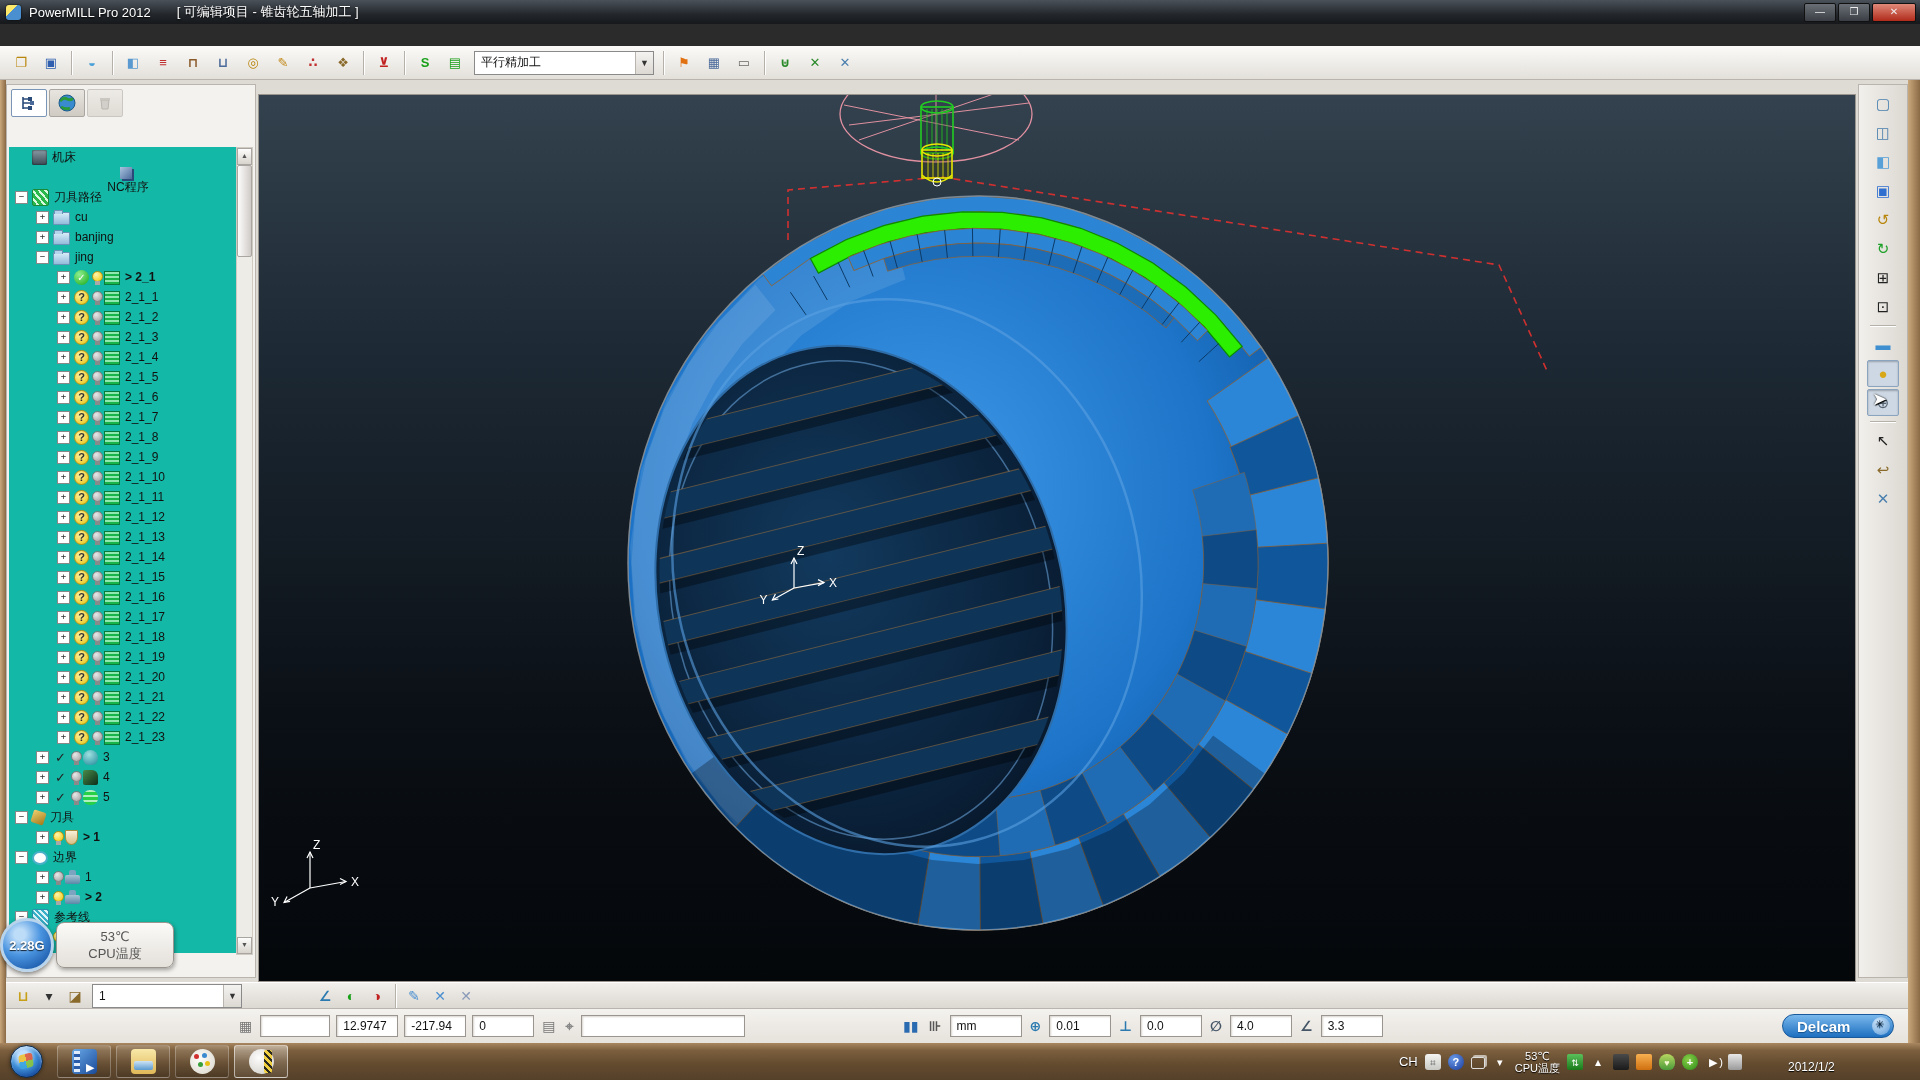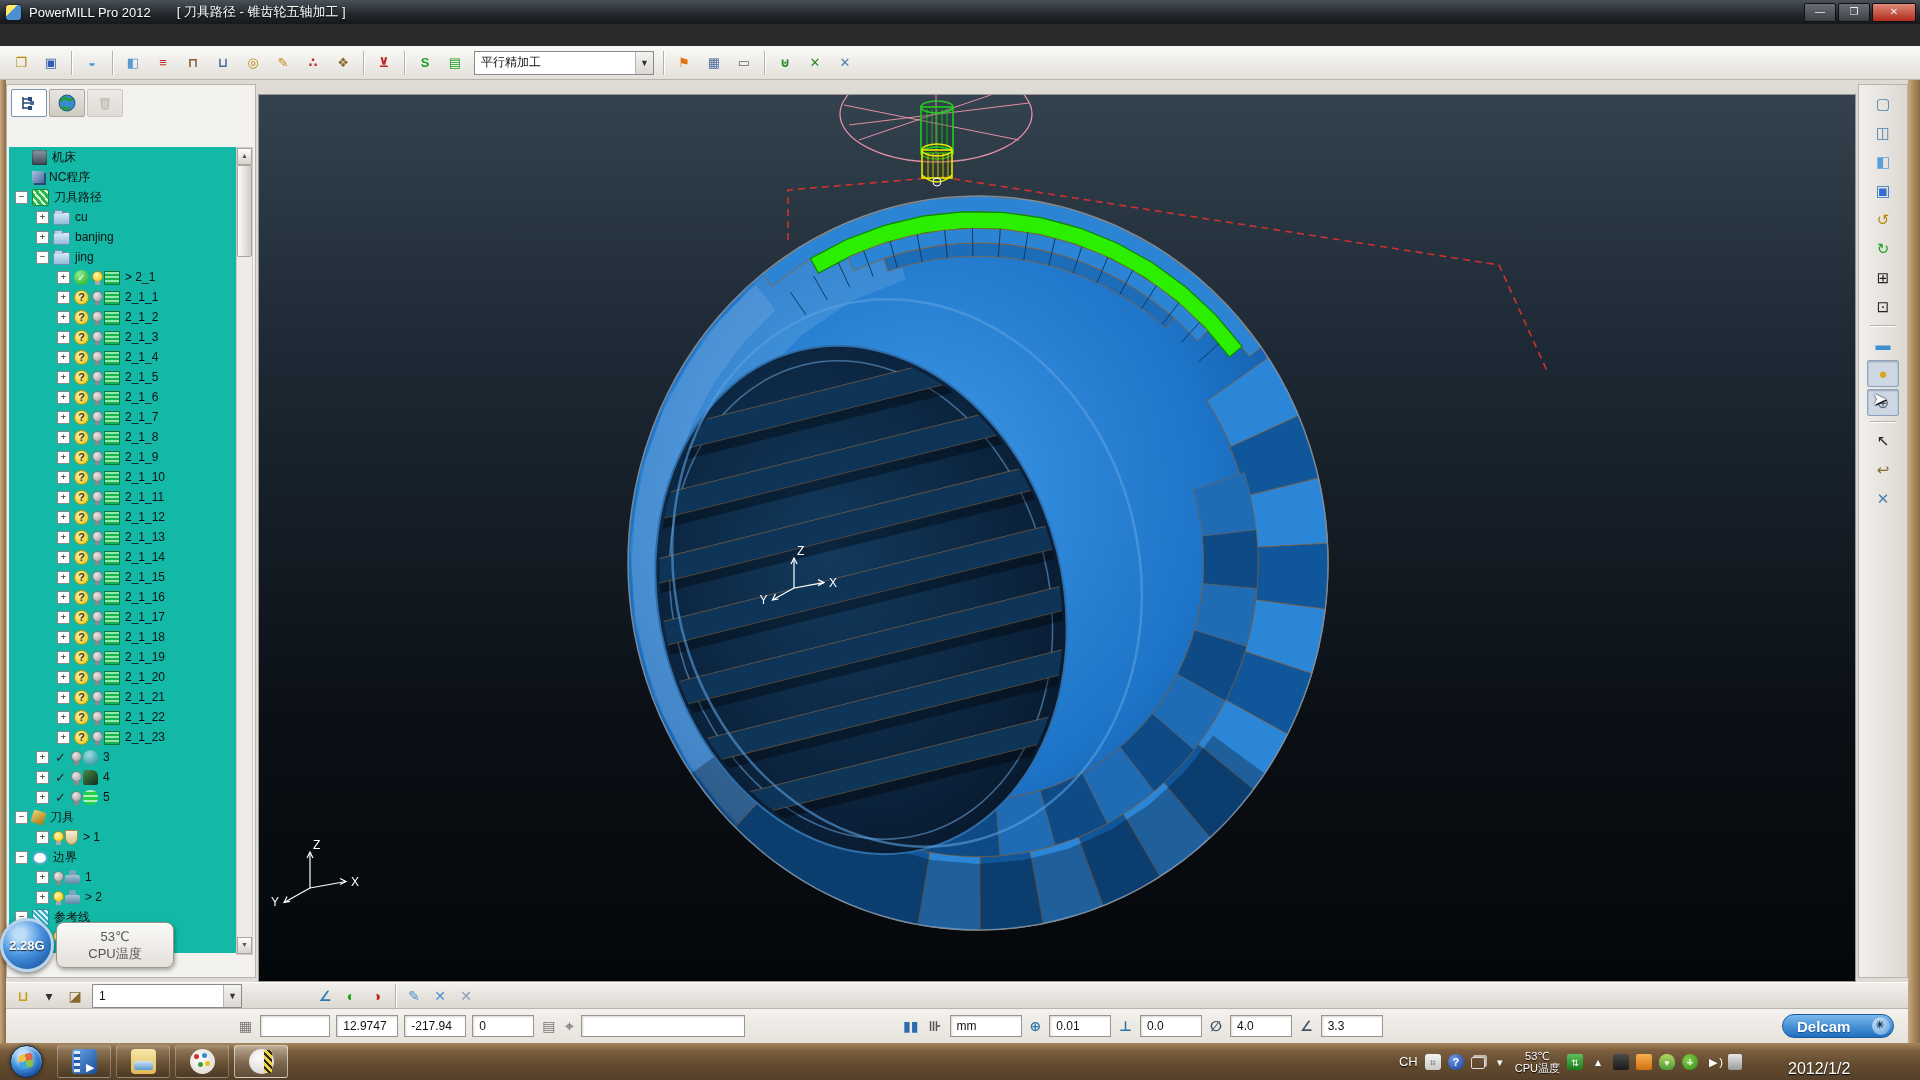--- a/index.html
+++ b/index.html
@@ -51,21 +51,21 @@
     border:1px solid #b9b5ae;box-sizing:border-box;}
   #explorer-tabs{position:absolute;left:4px;top:4px;height:28px;display:flex;gap:2px;}
   .exp-tab{width:34px;height:26px;border:1px solid #a9a5a0;border-radius:2px;background:linear-gradient(#e8e5e0,#cfcac2);
     display:flex;align-items:center;justify-content:center;}
   .exp-tab.active{background:#fff;border-color:#7a95b5;}
   .exp-tab.disabled{opacity:.55;}
   #tree{position:absolute;left:2px;top:62px;width:230px;height:806px;overflow:hidden;background:#14b8a6;
     font-size:12px;color:#111;}
   .tree-row{height:20px;display:flex;align-items:center;white-space:nowrap;}
   .tree-row .lbl{margin-left:2px;}
-  .tree-row .lbl.bold{font-weight:normal;}
+  .tree-row .lbl.bold{font-weight:bold;}
   .expander{width:11px;height:11px;border:1px solid #888;background:#fff;font:9px/9px "DejaVu Sans Mono",monospace;
     color:#333;text-align:center;margin-right:4px;flex:none;}
   .exp-spacer{width:17px;flex:none;}
   
   #tree-scroll{position:absolute;right:2px;top:62px;width:15px;height:806px;background:#eeece7;border:1px solid #cfcac2;}
   .scr-arrow{position:absolute;left:0;width:13px;height:15px;background:linear-gradient(#fdfdfc,#d8d4cd);
     border:1px solid #a9a5a0;font-size:7px;color:#555;text-align:center;line-height:14px;}
   #scr-up{top:0;}#scr-down{bottom:0;}
   #scr-thumb{position:absolute;left:0;top:17px;width:13px;height:90px;background:linear-gradient(90deg,#fdfdfc,#cfcac6);
     border:1px solid #a9a5a0;border-radius:2px;}
@@ -196,41 +196,41 @@
   #watermark{position:absolute;left:1722px;top:1032px;width:198px;height:48px;z-index:120;}
   #wm-logo{position:absolute;left:0;top:2px;width:66px;height:40px;}
   #wm-arc1{position:absolute;left:2px;top:4px;width:58px;height:32px;border:5px solid transparent;
     border-top-color:#e07a20;border-right-color:#e07a20;border-radius:50%;transform:rotate(-18deg);}
   #wm-arc2{position:absolute;left:10px;top:10px;width:40px;height:22px;border:4px solid transparent;
     border-bottom-color:#3a6ab0;border-left-color:#3a6ab0;border-radius:50%;transform:rotate(-14deg);}
   #wm-xs{position:absolute;left:22px;top:8px;color:#c03020;font-size:17px;font-weight:bold;font-style:italic;text-shadow:1px 1px 0 #fff;}
   #wm-name{position:absolute;left:64px;top:0;font-size:25px;font-weight:bold;color:#d02818;
     text-shadow:2px 2px 0 #fff,-1px -1px 0 #fff,1px -1px 0 #fff,-1px 1px 0 #fff;letter-spacing:2px;}
   #wm-url{position:absolute;left:70px;top:30px;font-size:11px;font-weight:bold;color:#c03020;text-shadow:1px 1px 0 #fff;}
-  #tray-date{position:absolute;left:1788px;top:1060px;color:#fff;font-size:16px;text-shadow:0 1px 1px #000;z-index:110;}
+  #tray-date{position:absolute;left:1788px;top:1060px;color:#fff;font-size:12px;text-shadow:0 1px 1px #000;z-index:110;}
 
   
   #cpu-widget{position:absolute;left:0px;top:918px;z-index:100;display:flex;align-items:center;}
   #cpu-ball{width:48px;height:48px;border-radius:50%;
     background:radial-gradient(circle at 35% 28%,#bcdcf8 0 12%,#4a94e0 45%,#1a58a8 85%);
     border:3px solid #b8d4ec;box-shadow:0 2px 5px rgba(0,0,0,.5);color:#fff;font-size:13px;font-weight:bold;
     display:flex;align-items:center;justify-content:center;text-shadow:0 1px 1px #123;}
   #cpu-tip{margin-left:2px;width:116px;height:44px;background:linear-gradient(#fbfaf8,#e4e0da);
     border:1px solid #9a968f;border-radius:8px;box-shadow:1px 2px 4px rgba(0,0,0,.35);
     display:flex;flex-direction:column;align-items:center;justify-content:center;color:#555;font-size:13px;line-height:17px;}
 </style>
 </head>
 <body>
 
 <div id="screen">
 
   <div id="titlebar">
     <div id="title-icon"></div>
     <span class="title-text">PowerMILL Pro 2012</span>
-    <span class="title-text">[ 刀具路径 - 锥齿轮五轴加工 ]</span>
+    <span class="title-text">[ 可编辑项目 - 锥齿轮五轴加工 ]</span>
     <div id="win-controls">
       <div class="win-btn">—</div>
       <div class="win-btn">❐</div>
       <div class="win-btn close">✕</div>
     </div>
   </div>
 
 
   <div id="toolbar">
       <div class="tb-btn">
@@ -333,21 +333,21 @@
               <rect x="5" y="4" width="10" height="2" fill="#a8a49c"></rect>
             </svg>
           </div>
         </div>
       <div id="tree">
           <div class="tree-row" style="padding-left: 6px;">
             <span class="exp-spacer"></span>
             <span class="ic machine-icon"></span>
             <span class="lbl">机床</span>
           </div>
-          <div class="tree-row" style="padding-left: 6px;">
+          <div class="tree-row" style="padding-left: 6px; flex-direction: column;">
             <span class="exp-spacer"></span>
             <span class="ic nc-icon"></span>
             <span class="lbl">NC程序</span>
           </div>
           <div class="tree-row" style="padding-left: 6px;">
             <span class="expander">−</span>
             <span class="ic toolpaths-icon"></span>
             <span class="lbl">刀具路径</span>
           </div>
           <div class="tree-row" style="padding-left: 27px;">

